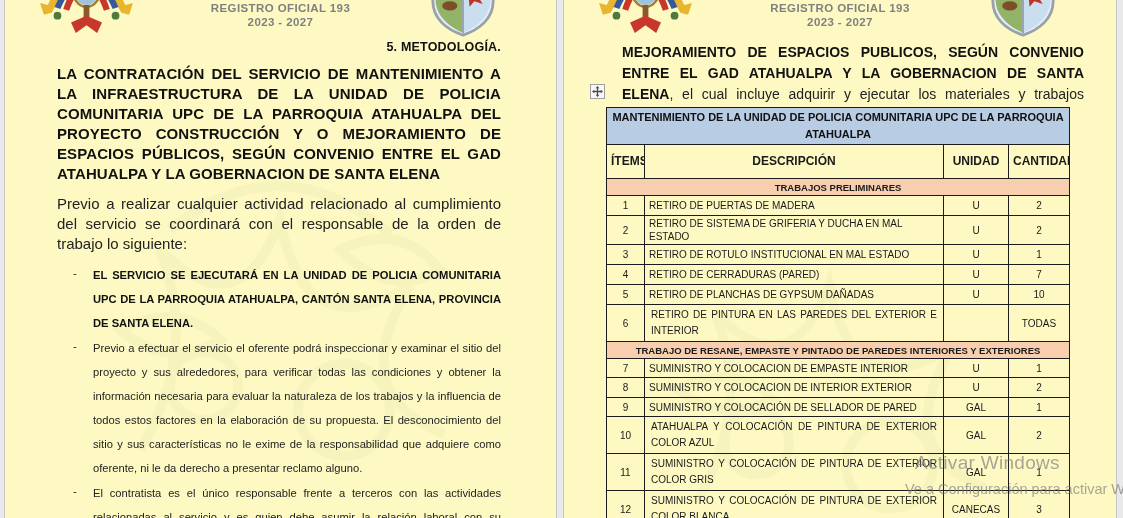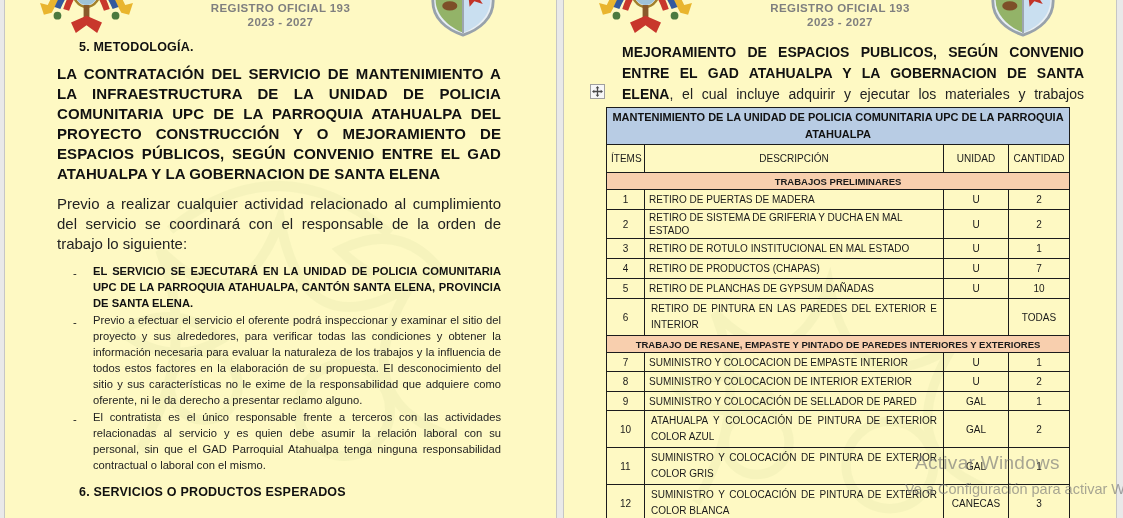--- a/index.html
+++ b/index.html
@@ -25,27 +25,27 @@
   .page-hdr{position:relative;height:34px;z-index:1;}
   .arms-ecuador{position:absolute;left:33px;top:-55px;width:97px;height:91px;}
   .arms-parish{position:absolute;right:57px;top:-29px;width:72px;height:66px;}
   .reg{
     position:absolute;left:0;right:0;top:1px;text-align:center;
     color:#7f7f7f;font-weight:bold;font-size:11.5px;line-height:14px;letter-spacing:.4px;
   }
 
   
   .content{position:absolute;left:52px;width:444px;top:34px;z-index:1;color:#222;}
-  .sec-head{font-size:12.5px;font-weight:bold;color:#111;margin:6px 0 0 22px;letter-spacing:.2px;}
+  .sec-head{font-size:12.5px;font-weight:bold;color:#111;margin:6px 0 0 22px;letter-spacing:.2px;text-align:right;}
   .para{font-size:15px;line-height:20px;text-align:justify;margin:10px 0 0 0;}
   .para.b{font-weight:bold;color:#111;letter-spacing:.1px;}
   .bullets{margin-top:9px;padding-left:16px;}
   .bullet{display:flex;margin:0 0 1px 0;}
   .bullet .dash{flex:none;width:20px;font-size:11.2px;line-height:20px;}
-  .bullet p{flex:1;margin:0;font-size:11.2px;line-height:16px;text-align:justify;}
+  .bullet p{flex:1;margin:0;font-size:11.2px;line-height:24px;text-align:justify;}
   .bullet.bold p{font-weight:bold;color:#111;}
   .sec-head.last{margin-top:12px;}
 
   
   .intro{position:absolute;left:46px;width:462px;top:30px;z-index:1;
          font-size:14px;line-height:21px;text-align:justify;margin:12px;color:#222;}
   .intro .b{font-weight:bold;color:#111;}
 
   .handle{
     position:absolute;left:26px;top:84px;width:13px;height:13px;z-index:2;
@@ -55,21 +55,21 @@
 
   table.doc{
     position:absolute;left:42px;top:107px;width:463px;z-index:1;
     border-collapse:collapse;table-layout:fixed;color:#1a1a1a;
   }
   table.doc td{
     border:1px solid #1c1c1c;vertical-align:middle;overflow:hidden;
     font-size:10px;line-height:13px;padding:1px 4px;box-sizing:border-box;
   }
   tr.title-row td{height:37px;background:#b8cce4;font-weight:bold;font-size:11px;line-height:17px;text-align:center;color:#111;}
-  tr.cols-row td{height:28px;font-weight:normal;font-size:10px;text-align:center;}
+  tr.cols-row td{height:34px;font-weight:bold;font-size:12px;text-align:center;}
   tr.sec-row td{height:17px;background:#f8cfae;font-weight:bold;font-size:9.5px;text-align:center;}
   td.c-item,td.c-unit,td.c-qty{text-align:center;}
   td.c-desc{text-align:left;}
   tr.tall td{height:36px;}
   tr.tall td.c-desc{text-align:justify;line-height:16px;padding:2px 6px;}
   tr.r20 td{height:20px;}
   tr.r19 td{height:19px;}
 
   
   .activate{position:absolute;left:905px;top:452px;z-index:50;color:rgba(120,120,120,.65);white-space:nowrap;}
@@ -226,21 +226,21 @@
       <td class="c-qty">2</td>
     </tr>
     <tr class="r20">
       <td class="c-item">3</td>
       <td class="c-desc">RETIRO DE ROTULO INSTITUCIONAL EN MAL ESTADO</td>
       <td class="c-unit">U</td>
       <td class="c-qty">1</td>
     </tr>
     <tr class="r20">
       <td class="c-item">4</td>
-      <td class="c-desc">RETIRO DE PRODUCTOS (CHAPAS)</td>
+      <td class="c-desc">RETIRO DE CERRADURAS (PARED)</td>
       <td class="c-unit">U</td>
       <td class="c-qty">7</td>
     </tr>
     <tr class="r20">
       <td class="c-item">5</td>
       <td class="c-desc">RETIRO DE PLANCHAS DE GYPSUM DAÑADAS</td>
       <td class="c-unit">U</td>
       <td class="c-qty">10</td>
     </tr>
     <tr class="tall">

